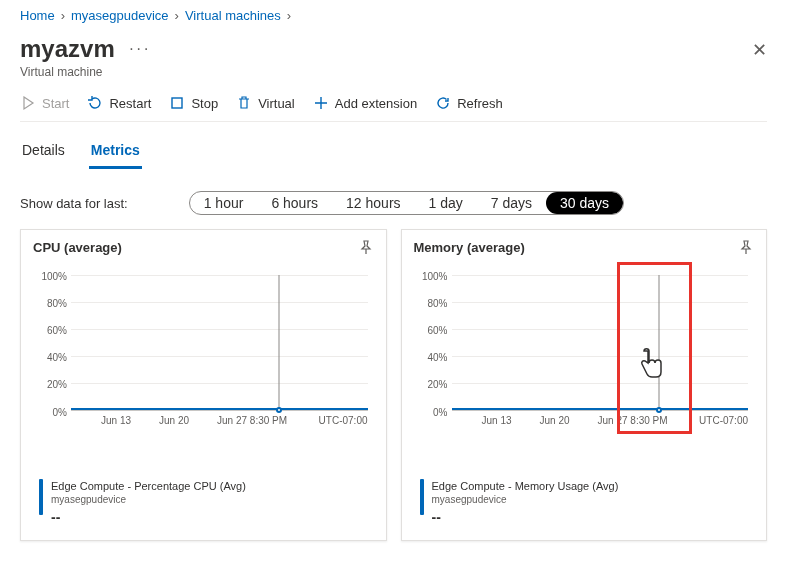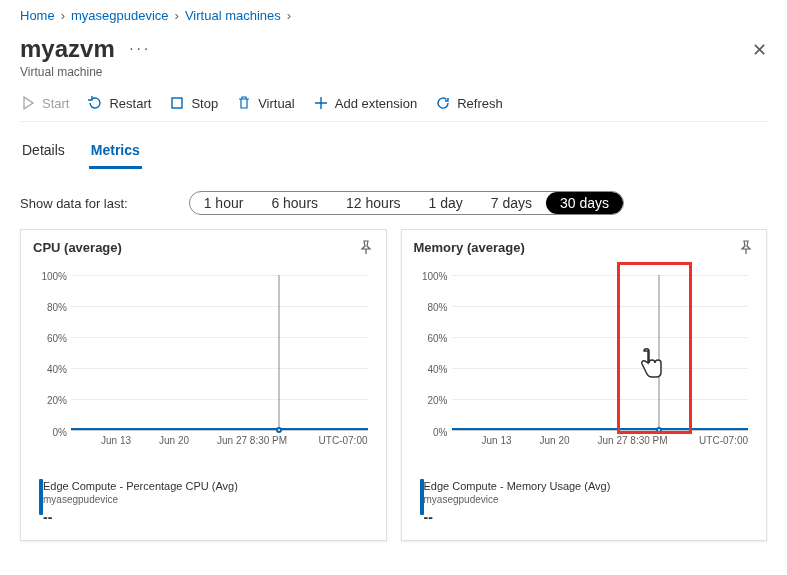--- a/index.html
+++ b/index.html
@@ -26,29 +26,29 @@
   .pillgroup { display: flex; border: 1px solid #8a8886; border-radius: 999px; overflow: hidden; }
   .pill { padding: 3px 14px; font-size: 14px; color: #323130; cursor: pointer; }
   .pill + .pill { border-left: none; }
   .pill.active { background: #000000; color: #fff; border-radius: 999px; }
   .cards { display: flex; gap: 14px; }
   .card { flex: 1; border: 1px solid #e1dfdd; box-shadow: 0 1px 2px rgba(0,0,0,0.08); padding: 10px 12px 14px 12px; position: relative; }
   .card-head { display: flex; justify-content: space-between; align-items: flex-start; margin-bottom: 10px; }
   .card-title { font-weight: 600; font-size: 13px; }
   .pin { color: #605e5c; cursor: pointer; }
   .chart { position: relative; height: 190px; padding: 6px 0 0 0; }
-  .grid { position: relative; height: 156px; margin-left: 38px; margin-right: 6px; border-bottom: 1px solid #c8c6c4; }
+  .grid { position: relative; height: 136px; margin-left: 38px; margin-right: 6px; border-bottom: 1px solid #c8c6c4; }
   .gl { position: absolute; left: 0; right: 0; border-top: 1px solid #edebe9; height: 0; }
   .yl { position: absolute; left: -38px; width: 34px; text-align: right; font-size: 10px; color: #605e5c; transform: translateY(-50%); }
   .xl-row { margin-left: 38px; margin-right: 6px; display: flex; justify-content: space-between; align-items: center; font-size: 10px; color: #605e5c; padding-top: 4px; }
   .xl-dates { flex: 1; display: flex; gap: 28px; padding-left: 30px; }
   .dataline { position: absolute; left: 0; right: 0; bottom: 0; height: 2px; background: #0067b8; }
   .marker { position: absolute; bottom: -3px; width: 6px; height: 6px; background: #fff; border: 2px solid #0067b8; border-radius: 50%; transform: translateX(-50%); }
   .vline { position: absolute; top: 0; bottom: 0; width: 1px; background: #8a8886; transform: translateX(-50%); }
-  .legend { display: flex; align-items: flex-start; margin-top: 20px; margin-left: 6px; }
+  .legend { display: flex; align-items: flex-start; gap: 8px; margin-top: 20px; margin-left: 6px; }
   .legend-bar { width: 4px; height: 36px; background: #0067b8; border-radius: 1px; }
   .legend-text { font-size: 11px; color: #323130; line-height: 1.3; }
   .legend-text .sub { color: #605e5c; font-size: 10px; }
   .legend-text .val { font-weight: 600; font-size: 14px; margin-top: 2px; }
   .highlight { position: absolute; border: 3px solid #e8332c; pointer-events: none; }
   .cursor-ptr { position: absolute; pointer-events: none; }
 </style>
 </head>
 <body>
 

